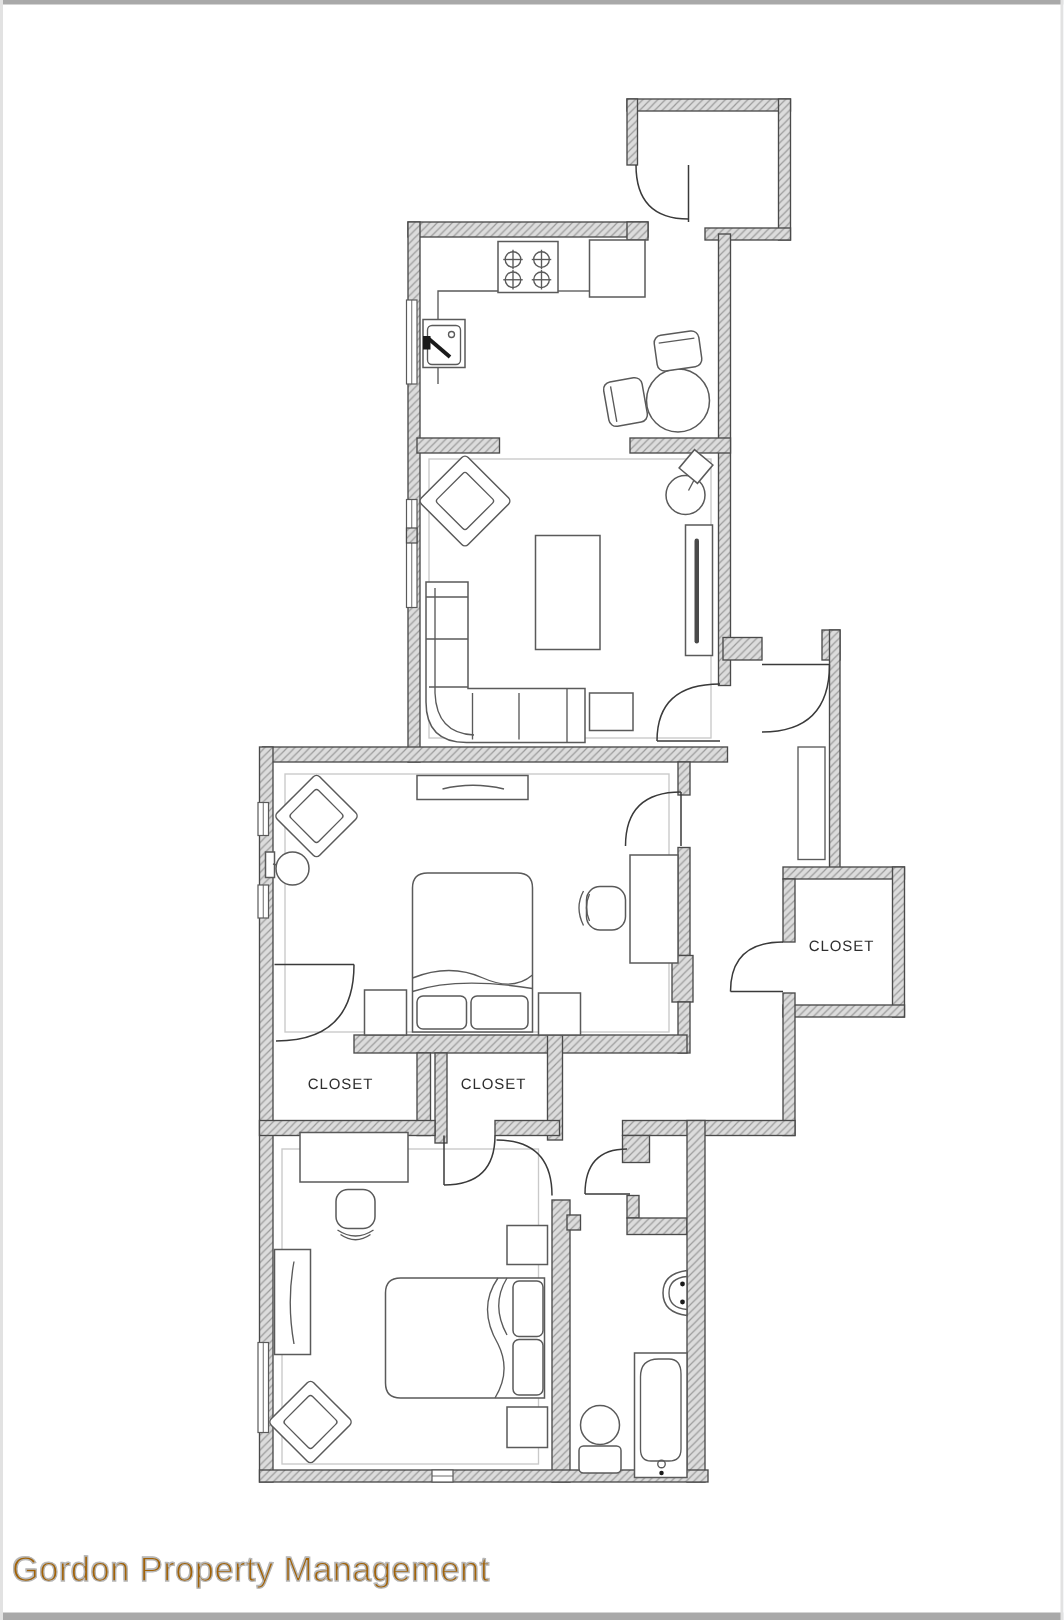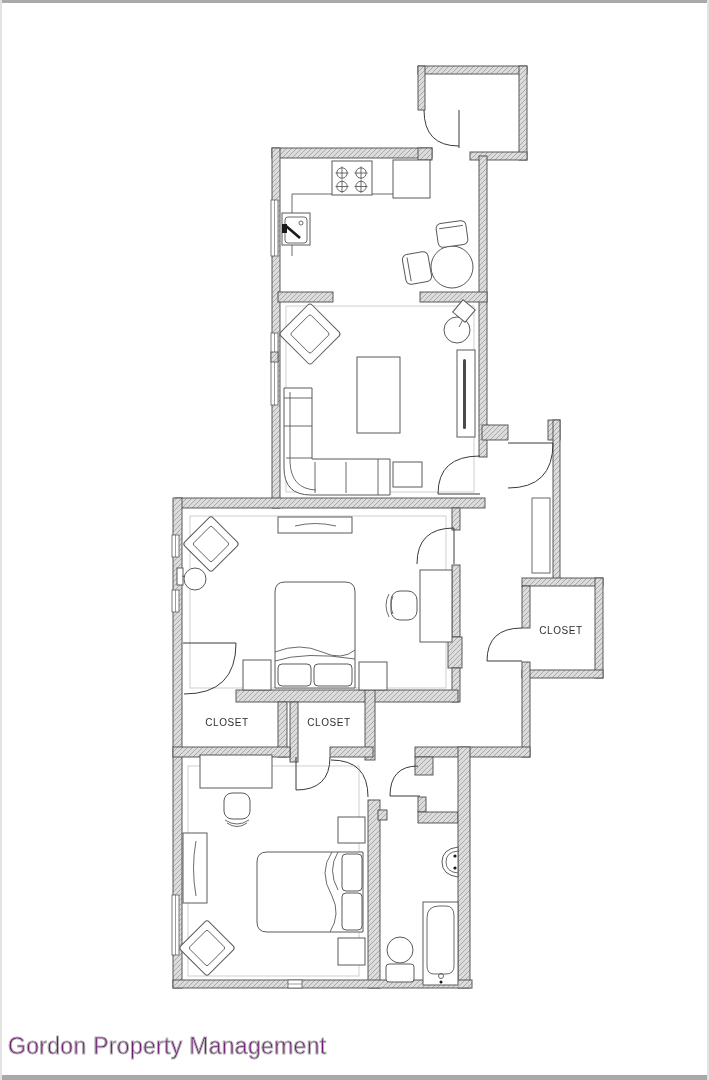--- a/index.html
+++ b/index.html
@@ -15,21 +15,21 @@
   .window{fill:#ffffff;stroke:#5a5a5a;stroke-width:0.8;}
   .winline{stroke:#5a5a5a;stroke-width:0.6;fill:none;}
   .door{stroke:#3a3a3a;stroke-width:1;fill:none;}
   .furn{stroke:#5a5a5a;stroke-width:1;fill:#ffffff;}
   .furnline{stroke:#5a5a5a;stroke-width:0.9;fill:none;}
   .thin{stroke:#c9c9c9;stroke-width:0.9;fill:none;}
   .dark{fill:#1a1a1a;}
   .room-label{font-family:"Liberation Sans",sans-serif;font-size:10px;letter-spacing:0.6px;
               fill:#2e2e2e;text-anchor:middle;}
   .watermark{position:absolute;left:8px;top:1033px;font-size:23px;letter-spacing:0.3px;
-             color:#701a75;-webkit-text-stroke:0.9px #b7b7b7;
+             color:#a16207;-webkit-text-stroke:0.9px #b7b7b7;
              text-shadow:1px 1px 0 #ffffff, -0.5px -0.5px 0 #c2c2c2;white-space:nowrap;}
 </style>
 </head>
 <body>
 
 <div class="page">
 
 <svg width="709" height="1080" viewBox="0 0 709 1080">
   <defs>
     <pattern id="hatch" width="5" height="5" patternUnits="userSpaceOnUse">

